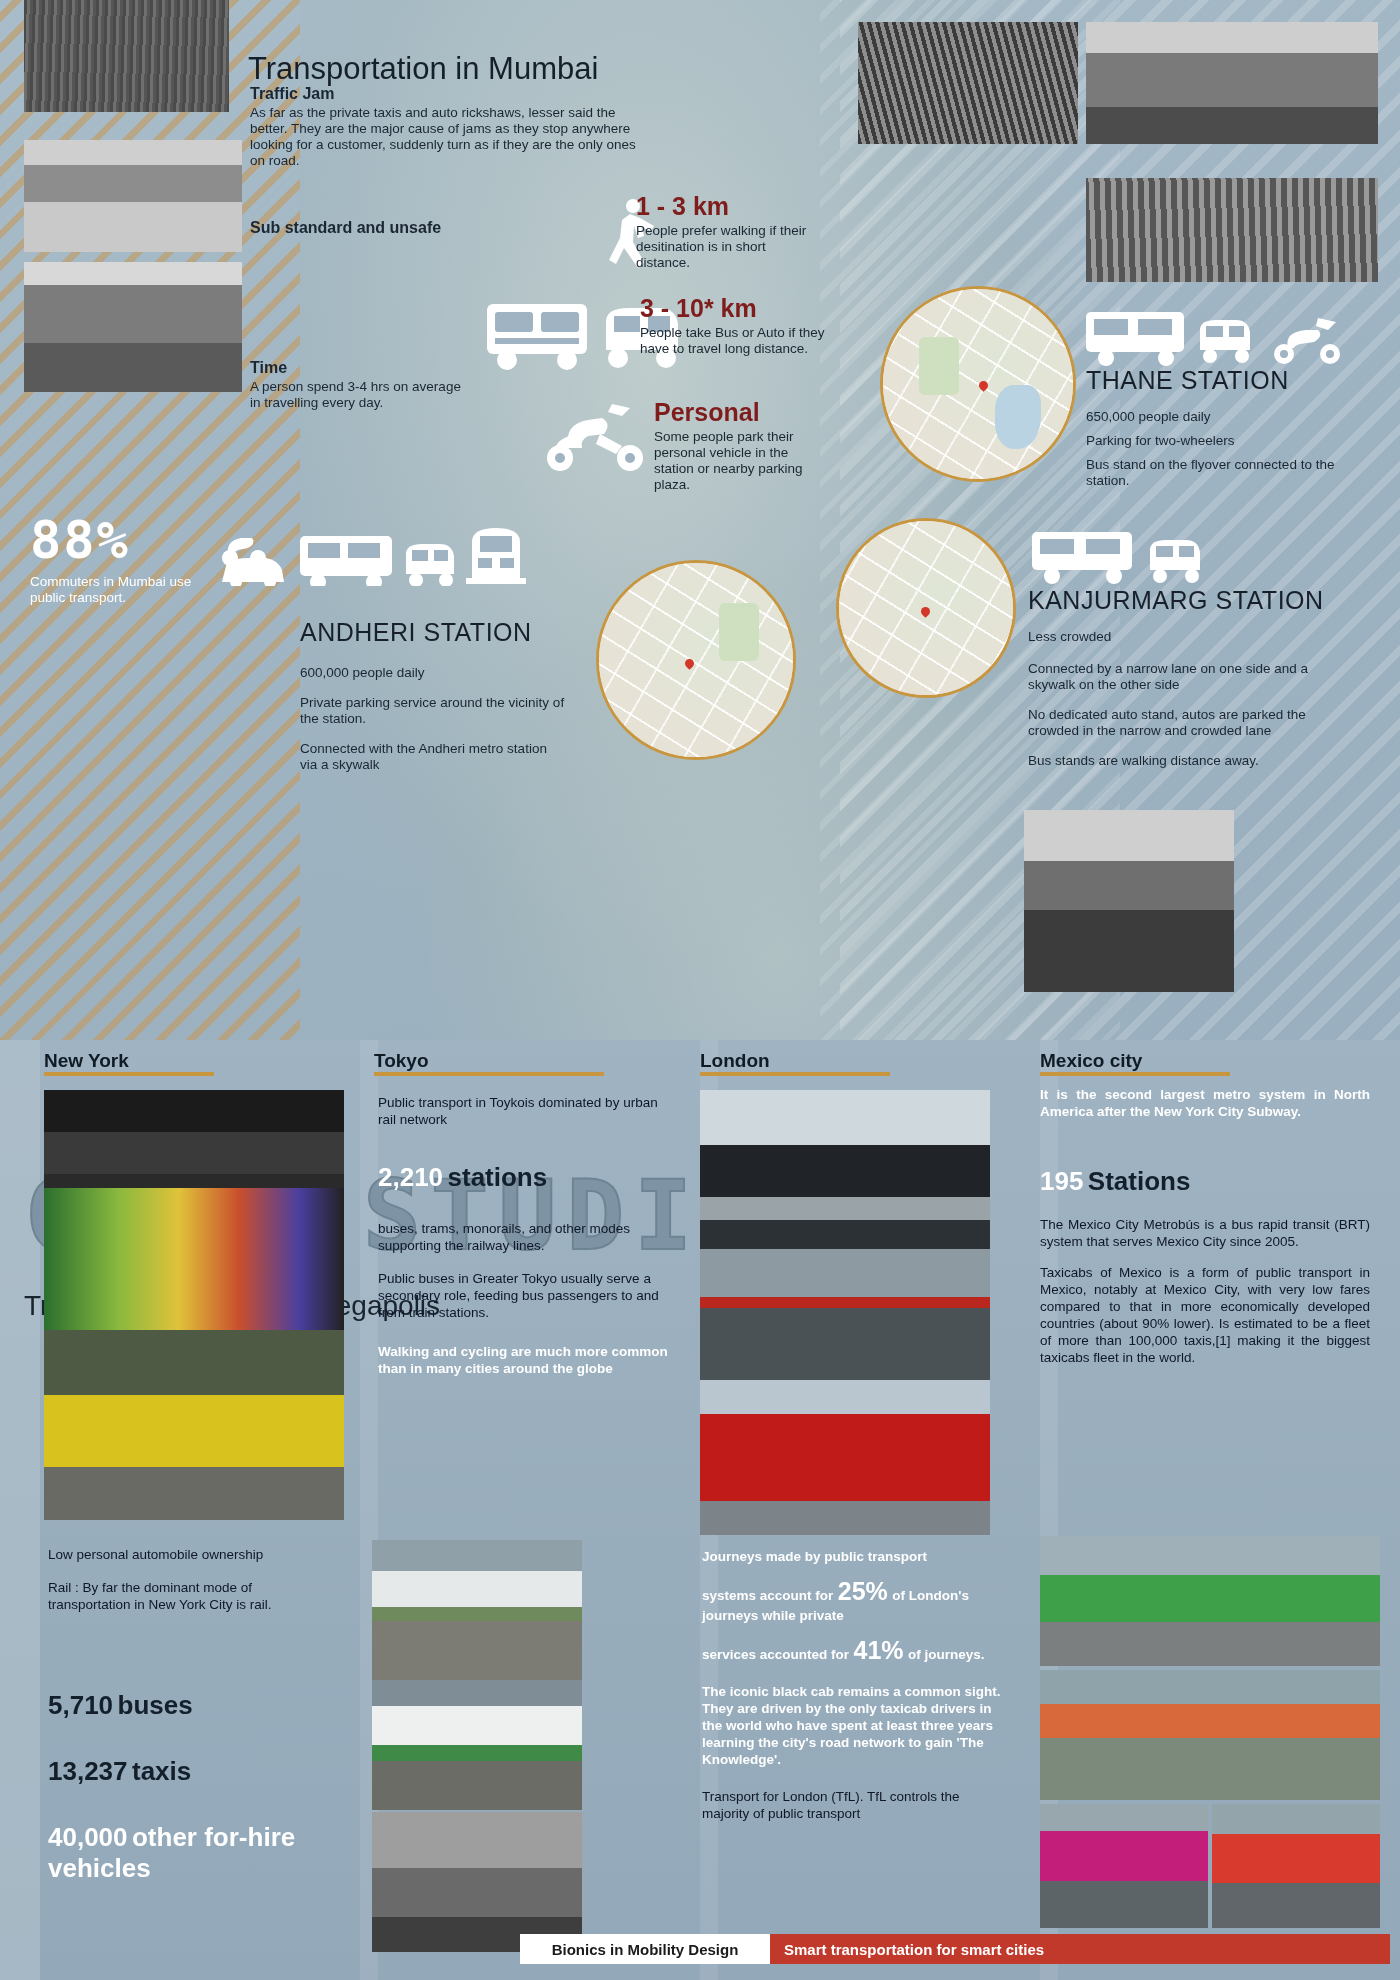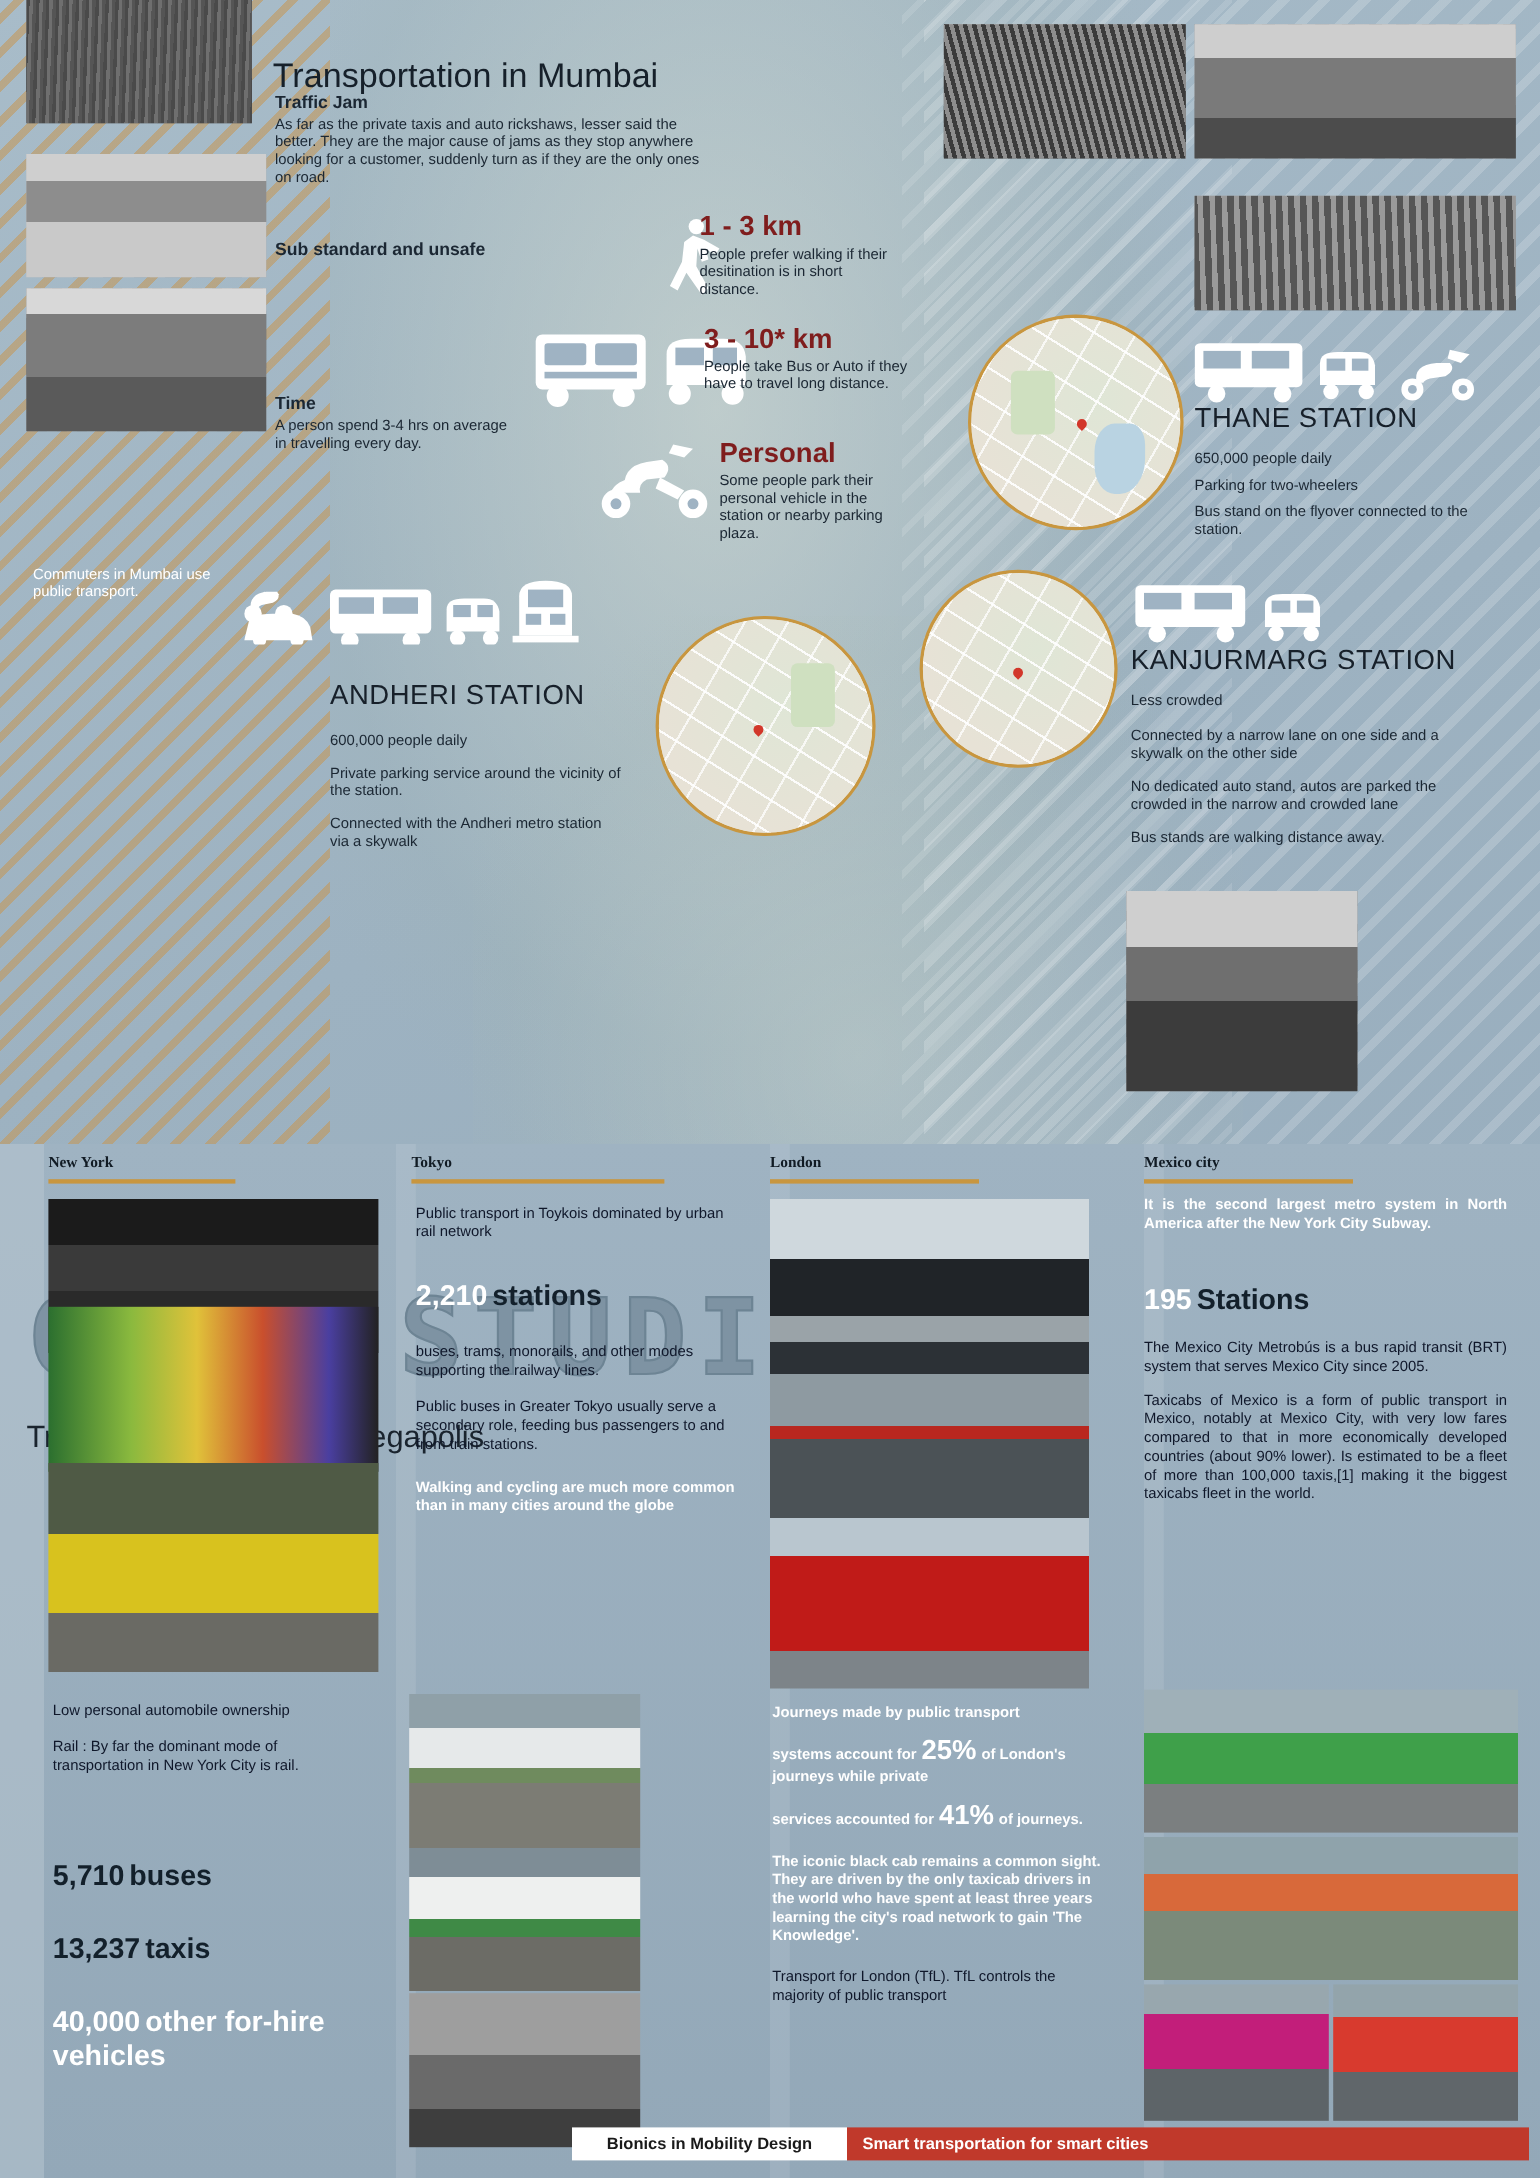--- a/index.html
+++ b/index.html
@@ -102,21 +102,21 @@
   .wh{color:#fff;}
   .pct{font-family:"DejaVu Sans Mono", monospace;font-weight:bold;font-size:52px;color:#fff;letter-spacing:2px;}
 
   
   .case{position:absolute;left:24px;top:1160px;font-family:"DejaVu Sans Mono", monospace;
     font-size:96px;letter-spacing:10px;color:#7e93a3;font-weight:bold;
     -webkit-text-stroke:2px #6d8494;}
   .megapolis{position:absolute;left:24px;top:1290px;font-size:28px;color:#1a242e;}
 
   
-  .city-title{position:absolute;font-size:14px;font-weight:bold;color:#111b24;font-family:Liberation Serif, serif;}
+  .city-title{position:absolute;font-size:19px;font-weight:bold;color:#111b24;}
   .city-rule{position:absolute;height:4px;background:#c8963f;}
   .ctx{font-size:13.5px;line-height:17px;font-weight:normal;color:#0f172a;}
   .ctxw{font-size:13.5px;line-height:17px;font-weight:bold;color:#fff;}
   .statline{font-size:26px;font-weight:bold;color:#13202b;}
   .statnum-w{font-size:26px;font-weight:bold;color:#fff;}
 
   
   .footer-left{position:absolute;left:520px;top:1934px;width:250px;height:30px;background:#fff;
     display:flex;align-items:center;justify-content:center;font-size:15px;font-weight:bold;color:#1a1a1a;}
   .footer-right{position:absolute;left:770px;top:1934px;width:620px;height:30px;background:#c0392b;
@@ -219,20 +219,21 @@
       <path d="M62 44 L84 56 L78 64 L58 54 Z"></path>
     </g>
   </svg>
 </div>
 <div style="position:absolute;left:654px;top:398px;width:200px">
   <div class="big">Personal</div>
   <div class="tx" style="margin-top:2px;width:175px">Some people park their personal vehicle in the station or nearby parking plaza.</div>
 </div>
 
 <div style="position:absolute;left:30px;top:510px;width:230px">
+  <div class="pct">88%</div>
   <div class="tx wh" style="margin-top:4px;width:170px">Commuters in Mumbai use public transport.</div>
 </div>
 
 <div class="mapcircle" style="left:880px;top:286px;width:196px;height:196px">
   <div class="roads"></div>
   <div class="park" style="left:36px;top:48px"></div>
   <div class="water" style="left:112px;top:96px"></div>
   <div class="pin" style="left:96px;top:92px"></div>
 </div>
 <div class="mapcircle" style="left:596px;top:560px;width:200px;height:200px">

